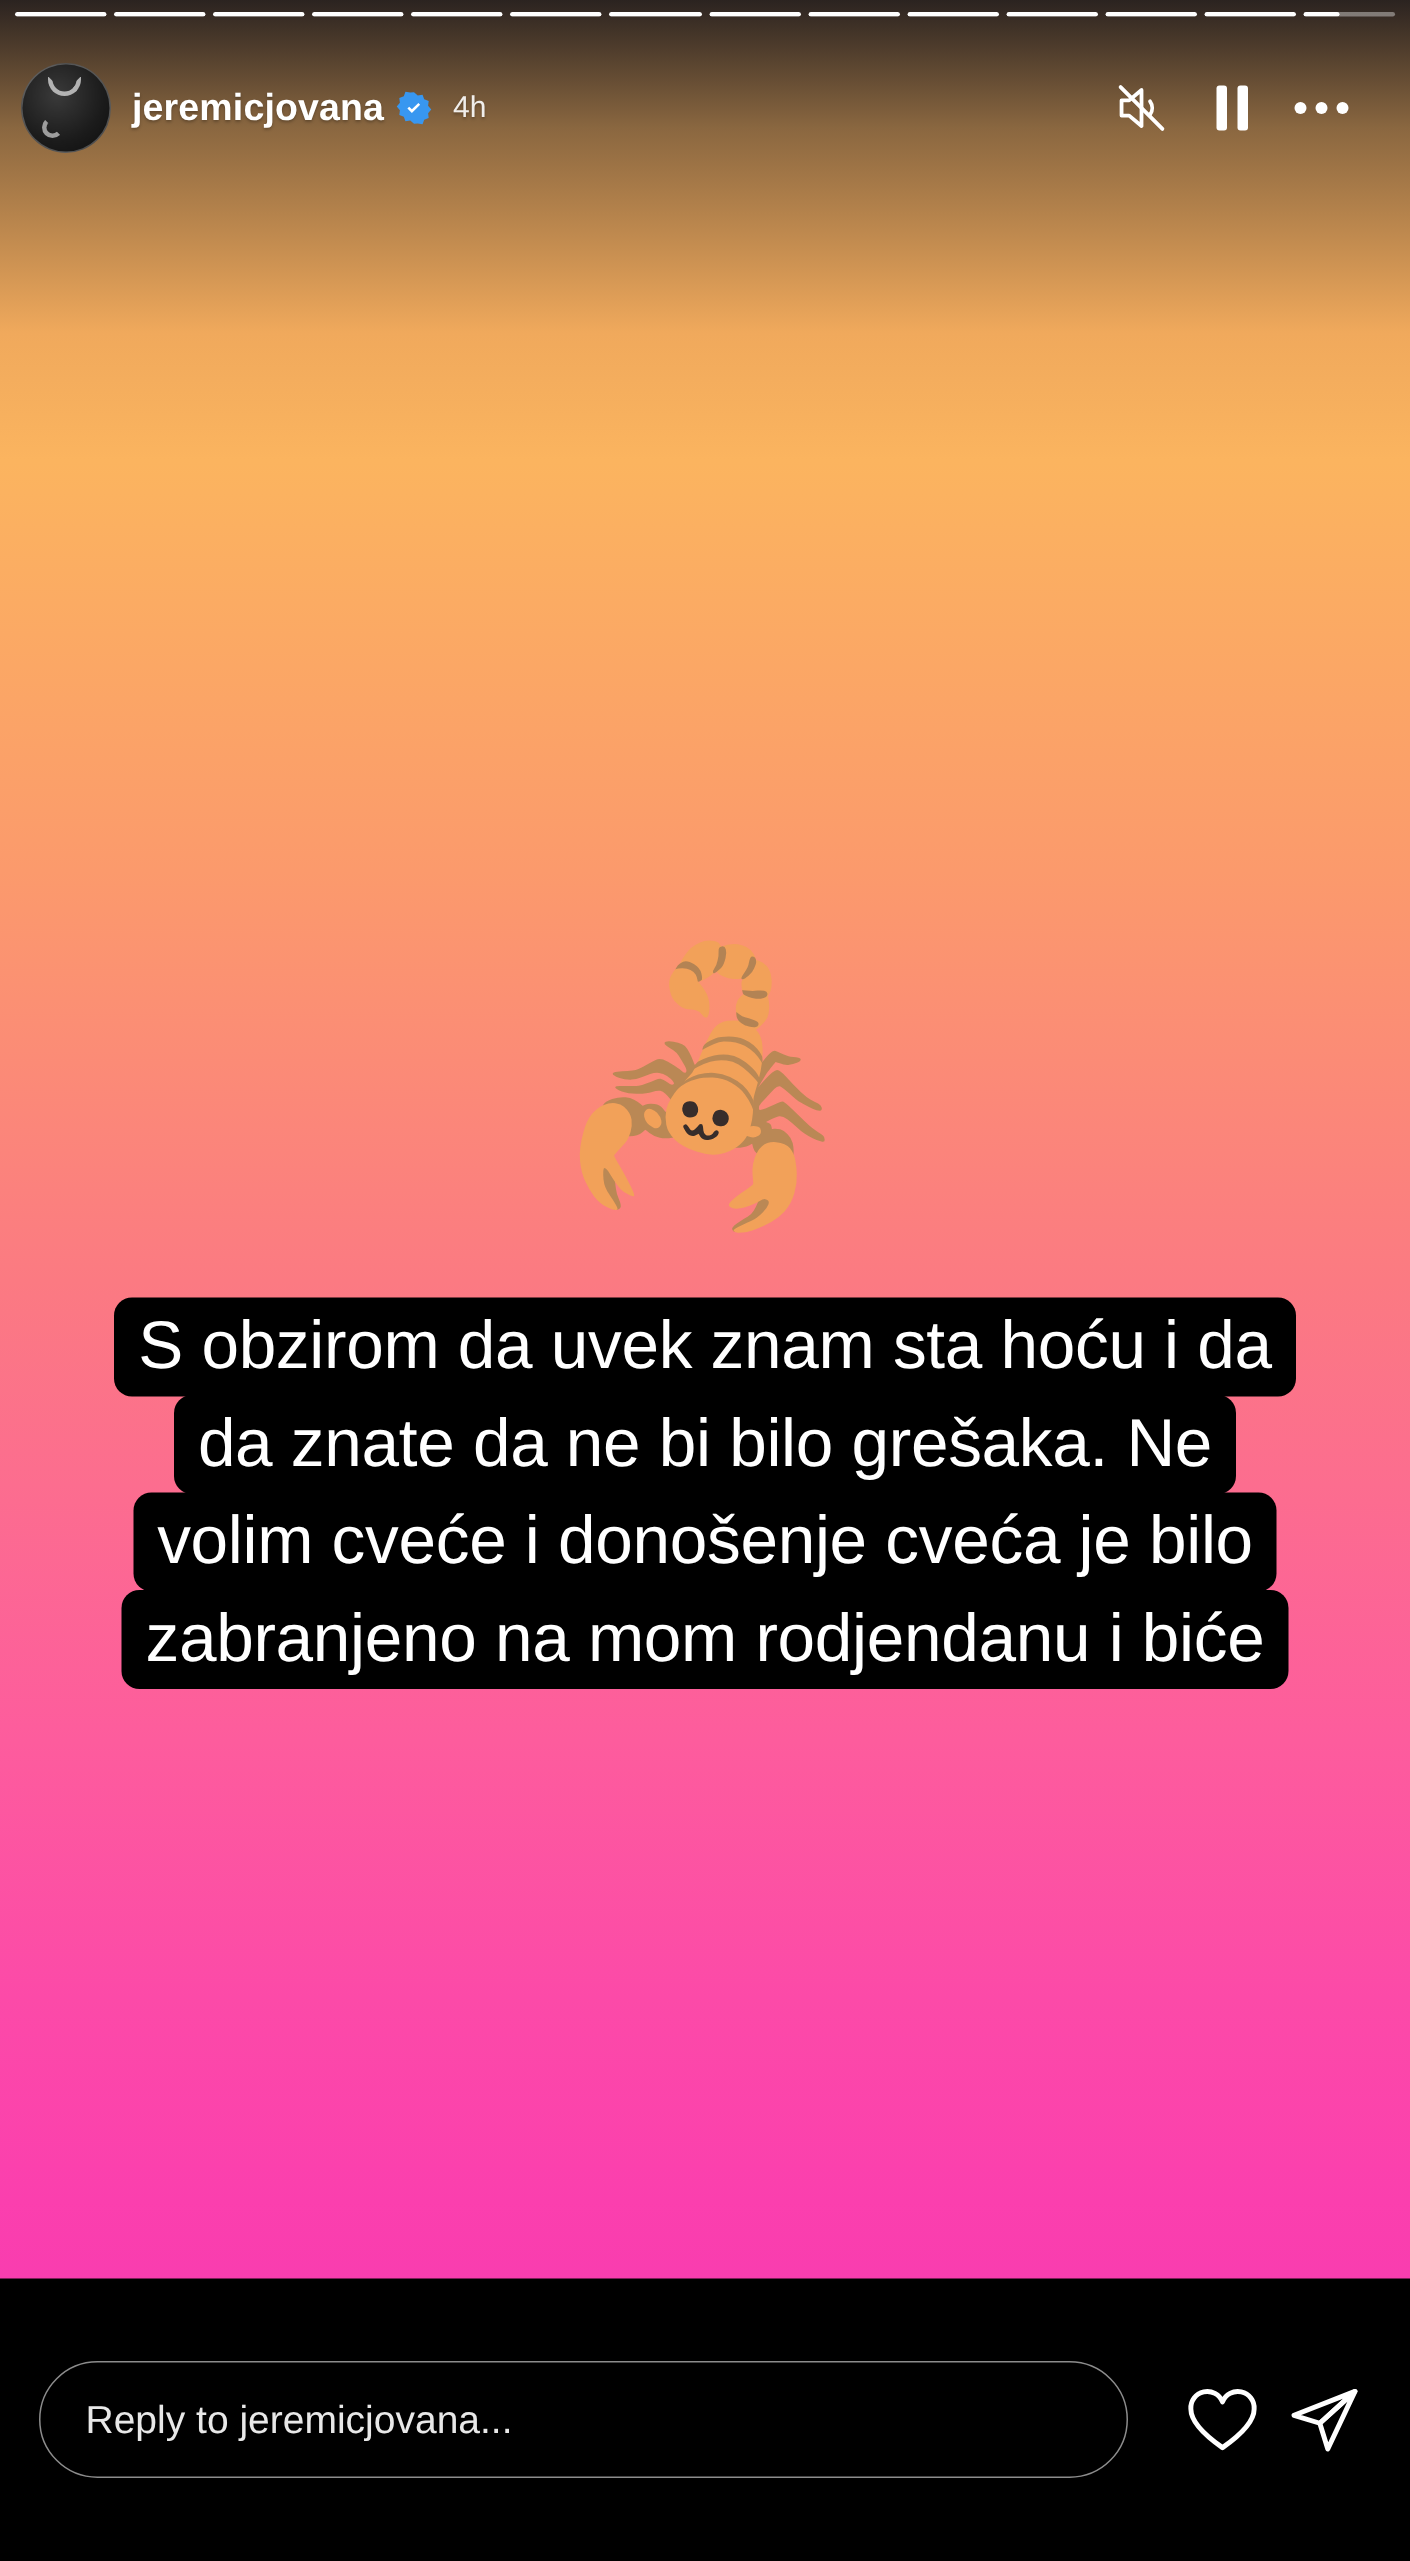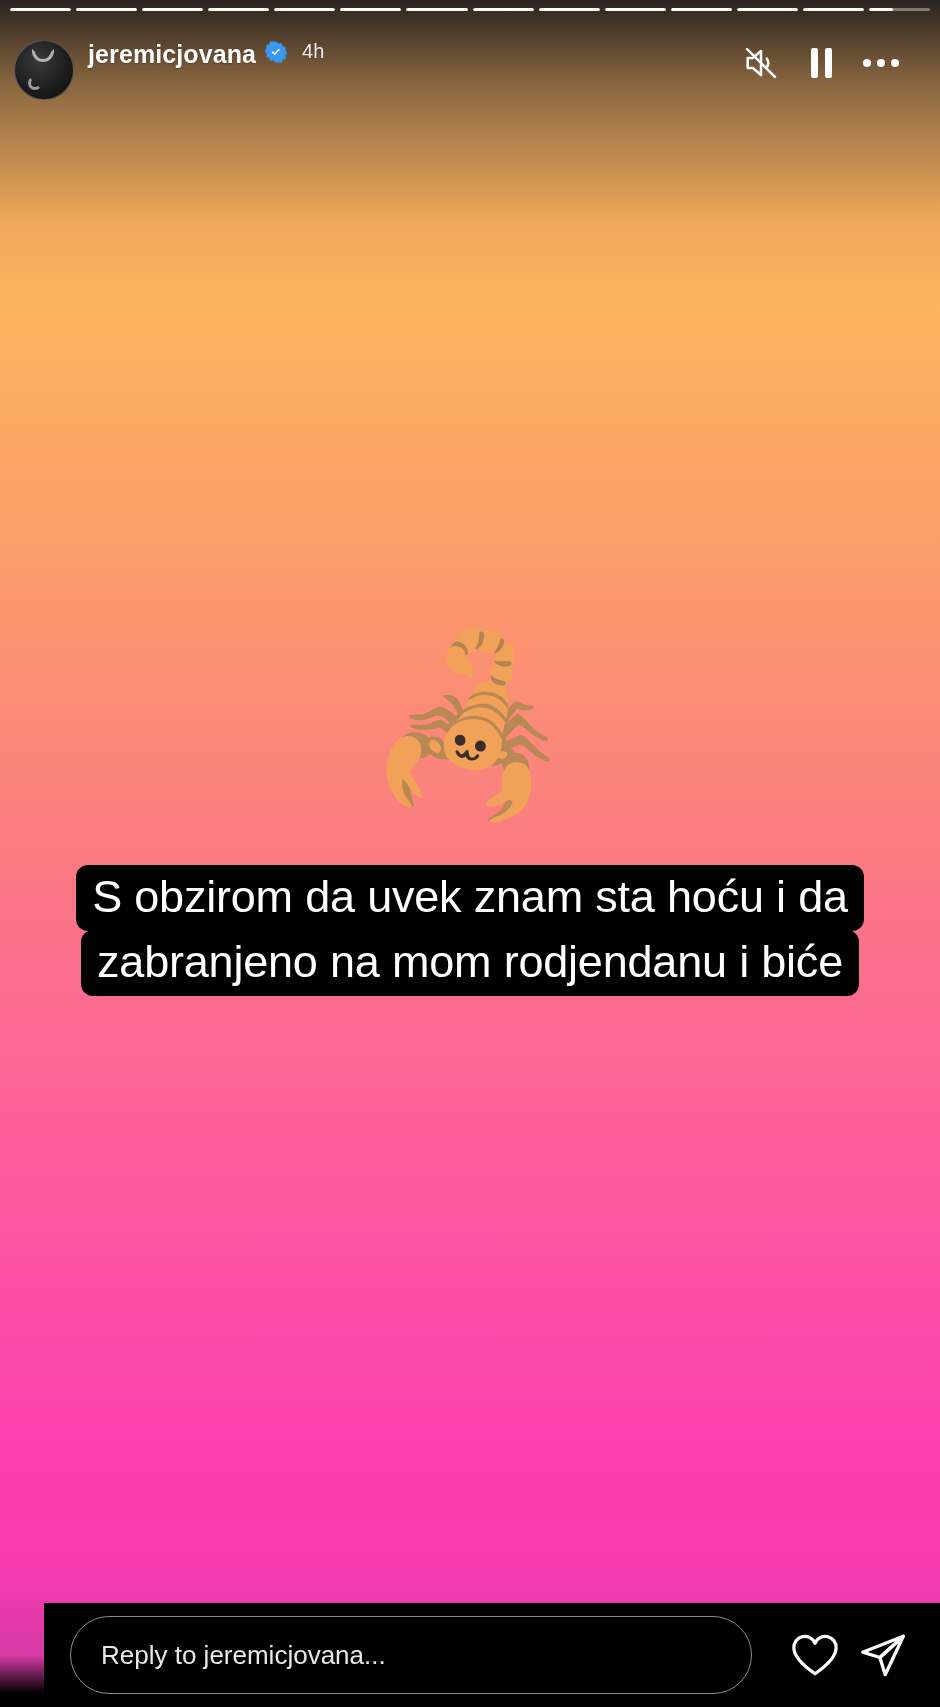--- a/index.html
+++ b/index.html
@@ -61,21 +61,21 @@
   }
 
   
   .header {
     position: absolute;
     top: 40px;
     left: 0;
     right: 16px;
     height: 64px;
     display: flex;
-    align-items: flex-start;
+    align-items: center;
     padding: 0 20px 0 14px;
     z-index: 11;
   }
   .avatar {
     width: 60px;
     height: 60px;
     border-radius: 50%;
     background: radial-gradient(circle at 40% 35%, #3a3a3a 0%, #1b1b1b 60%, #0d0d0d 100%);
     border: 1px solid rgba(255,255,255,0.25);
     flex: 0 0 auto;
@@ -205,27 +205,26 @@
     border-radius: 12px;
     white-space: nowrap;
     letter-spacing: -0.2px;
   }
   .block .line-wrap { line-height: 0; margin-bottom: -1px; }
 
   
   .footer {
     position: absolute;
     left: 0; right: 0; bottom: 0;
-    height: 104px;
+    height: 188px;
     background: #000000;
     display: flex;
     align-items: center;
     padding: 0 26px;
     z-index: 10;
-    margin-left: 44px;
   }
   .reply-box {
     flex: 1;
     height: 78px;
     border: 1.5px solid rgba(255,255,255,0.55);
     border-radius: 40px;
     display: flex;
     align-items: center;
     padding: 0 30px;
     margin-right: 26px;
@@ -332,20 +331,22 @@
           <span></span>
         </span>
     </div>
   </div>
 
 
   <div class="emoji">🦂</div>
 
   <div class="block">
     <div class="line-wrap"><span class="line">S obzirom da uvek znam sta hoću i da</span></div>
+    <div class="line-wrap"><span class="line">da znate da ne bi bilo grešaka. Ne</span></div>
+    <div class="line-wrap"><span class="line">volim cveće i donošenje cveća je bilo</span></div>
     <div class="line-wrap"><span class="line">zabranjeno na mom rodjendanu i biće</span></div>
   </div>
 
   <div class="footer">
     <div class="reply-box">
       <span class="reply-placeholder">Reply to jeremicjovana...</span>
     </div>
     <div class="foot-btn">
       <svg viewBox="0 0 32 32" width="50" height="50" aria-hidden="true">
         <path d="M16 28 C6 21 2.5 16 2.5 11.5 A7 7 0 0 1 16 8.5 A7 7 0 0 1 29.5 11.5 C29.5 16 26 21 16 28 Z" fill="none" stroke="#fff" stroke-width="2.1" stroke-linejoin="round"></path>

